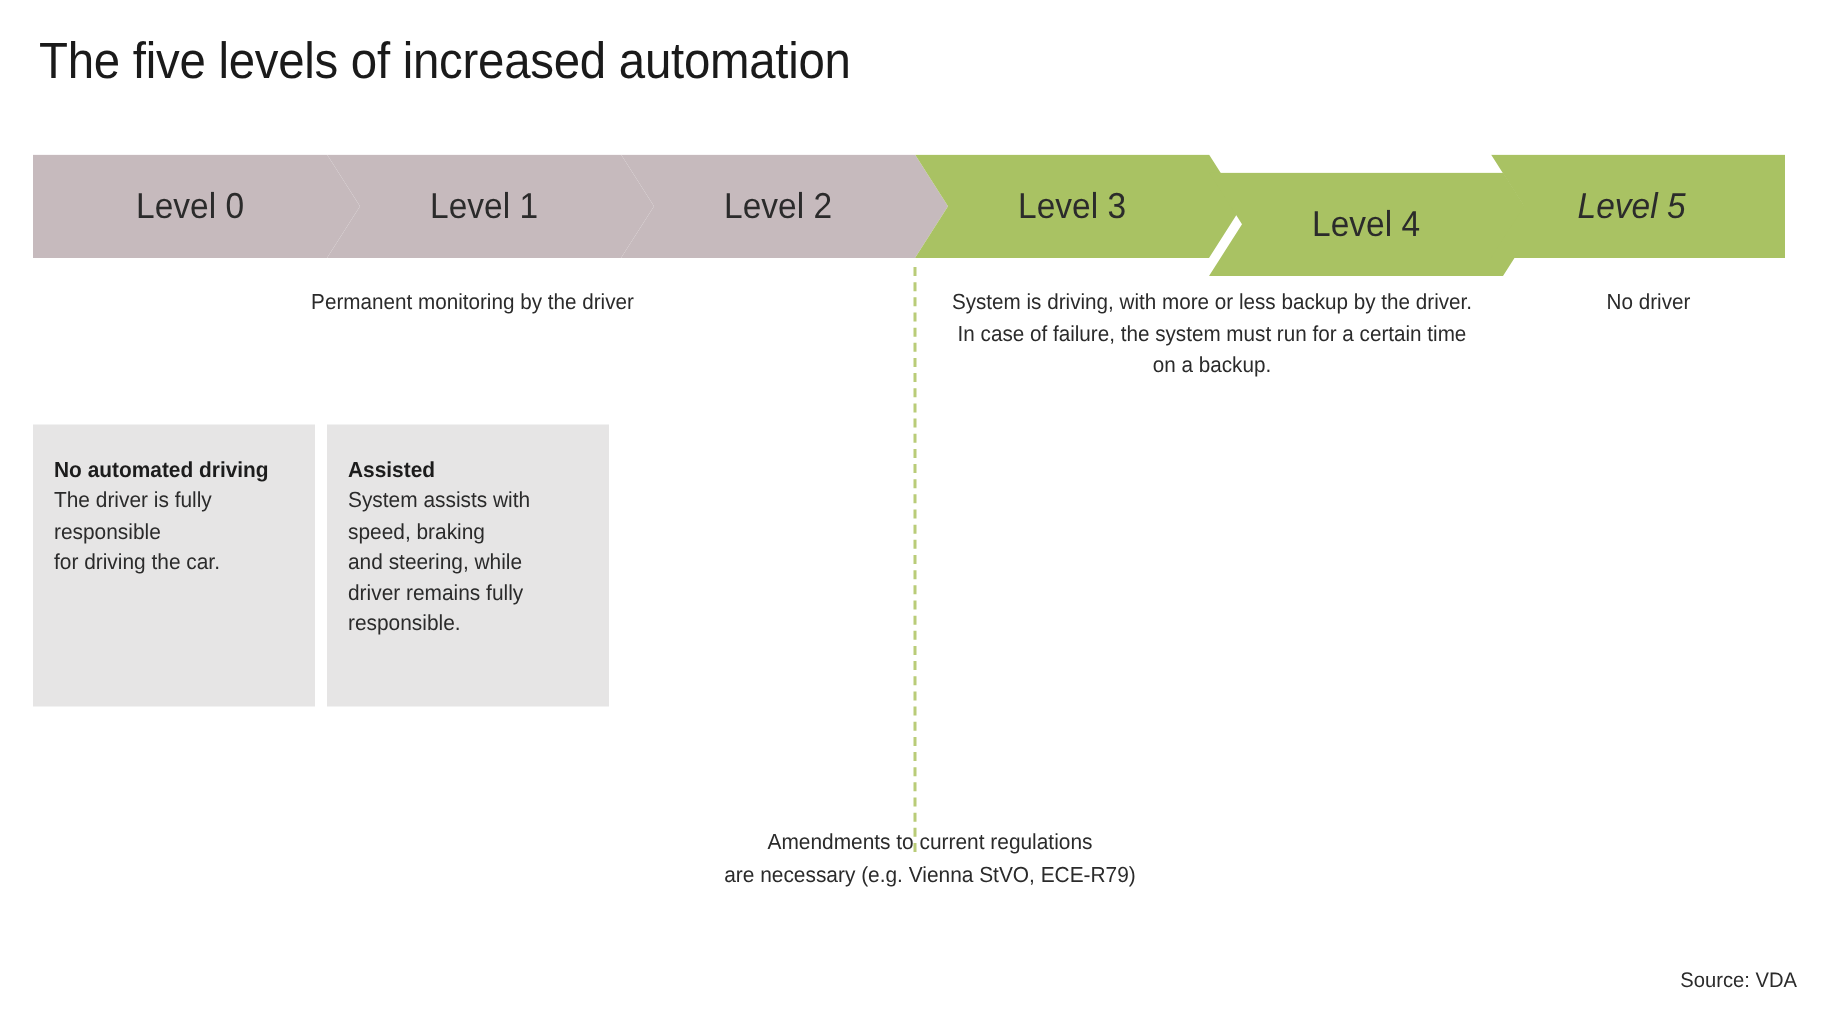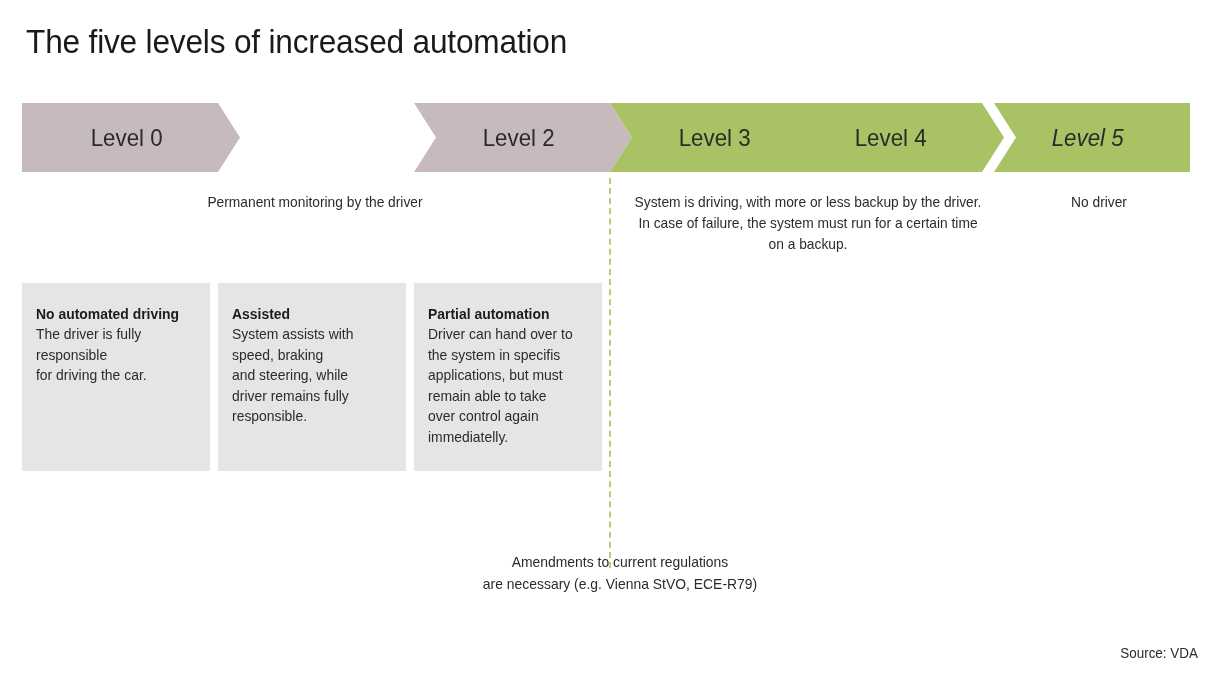--- a/index.html
+++ b/index.html
@@ -107,27 +107,30 @@
 <body>
 
 <div class="page">
 
   <div class="title">The five levels of increased automation</div>
 
   <div class="chevron-bar">
     <div class="chev first mauve" style="left:0px;width:218px;">
         <span class="lbl">Level 0</span>
       </div>
+    <div class="chev mid mauve" style="left:196px;width:218px;">
+        <span class="lbl">Level 1</span>
+      </div>
     <div class="chev mid mauve" style="left:392px;width:218px;">
         <span class="lbl">Level 2</span>
       </div>
     <div class="chev mid green" style="left:588px;width:218px;">
         <span class="lbl">Level 3</span>
       </div>
-    <div class="chev mid green" style="left:764px;width:218px;">
+    <div class="chev mid green" style="left:784px;width:218px;margin-top:12px;">
         <span class="lbl">Level 4</span>
       </div>
     <div class="chev last green" style="left:972px;width:196px;font-style:italic;">
         <span class="lbl">Level 5</span>
       </div>
   </div>
 
   <div class="dash-line"></div>
 
   <div class="anno left">Permanent monitoring by the driver</div>
@@ -142,29 +145,20 @@
 for driving the car.</p>
     </div>
     <div class="box" style="left:196px;width:188px;">
       <h3>Assisted</h3>
       <p>System assists with
 speed, braking
 and steering, while
 driver remains fully
 responsible.</p>
     </div>
-    <div class="box" style="left:392px;width:188px;">
-      <h3>Partial automation</h3>
-      <p>Driver can hand over to
-the system in specifis
-applications, but must
-remain able to take
-over control again
-immediatelly.</p>
-    </div>
   </div>
 
   <div class="footnote" style="white-space:pre-line;">Amendments to current regulations
 are necessary (e.g. Vienna StVO, ECE-R79)</div>
 
   <div class="source">Source: VDA</div>
 
 </div>
 
 </body></html>

